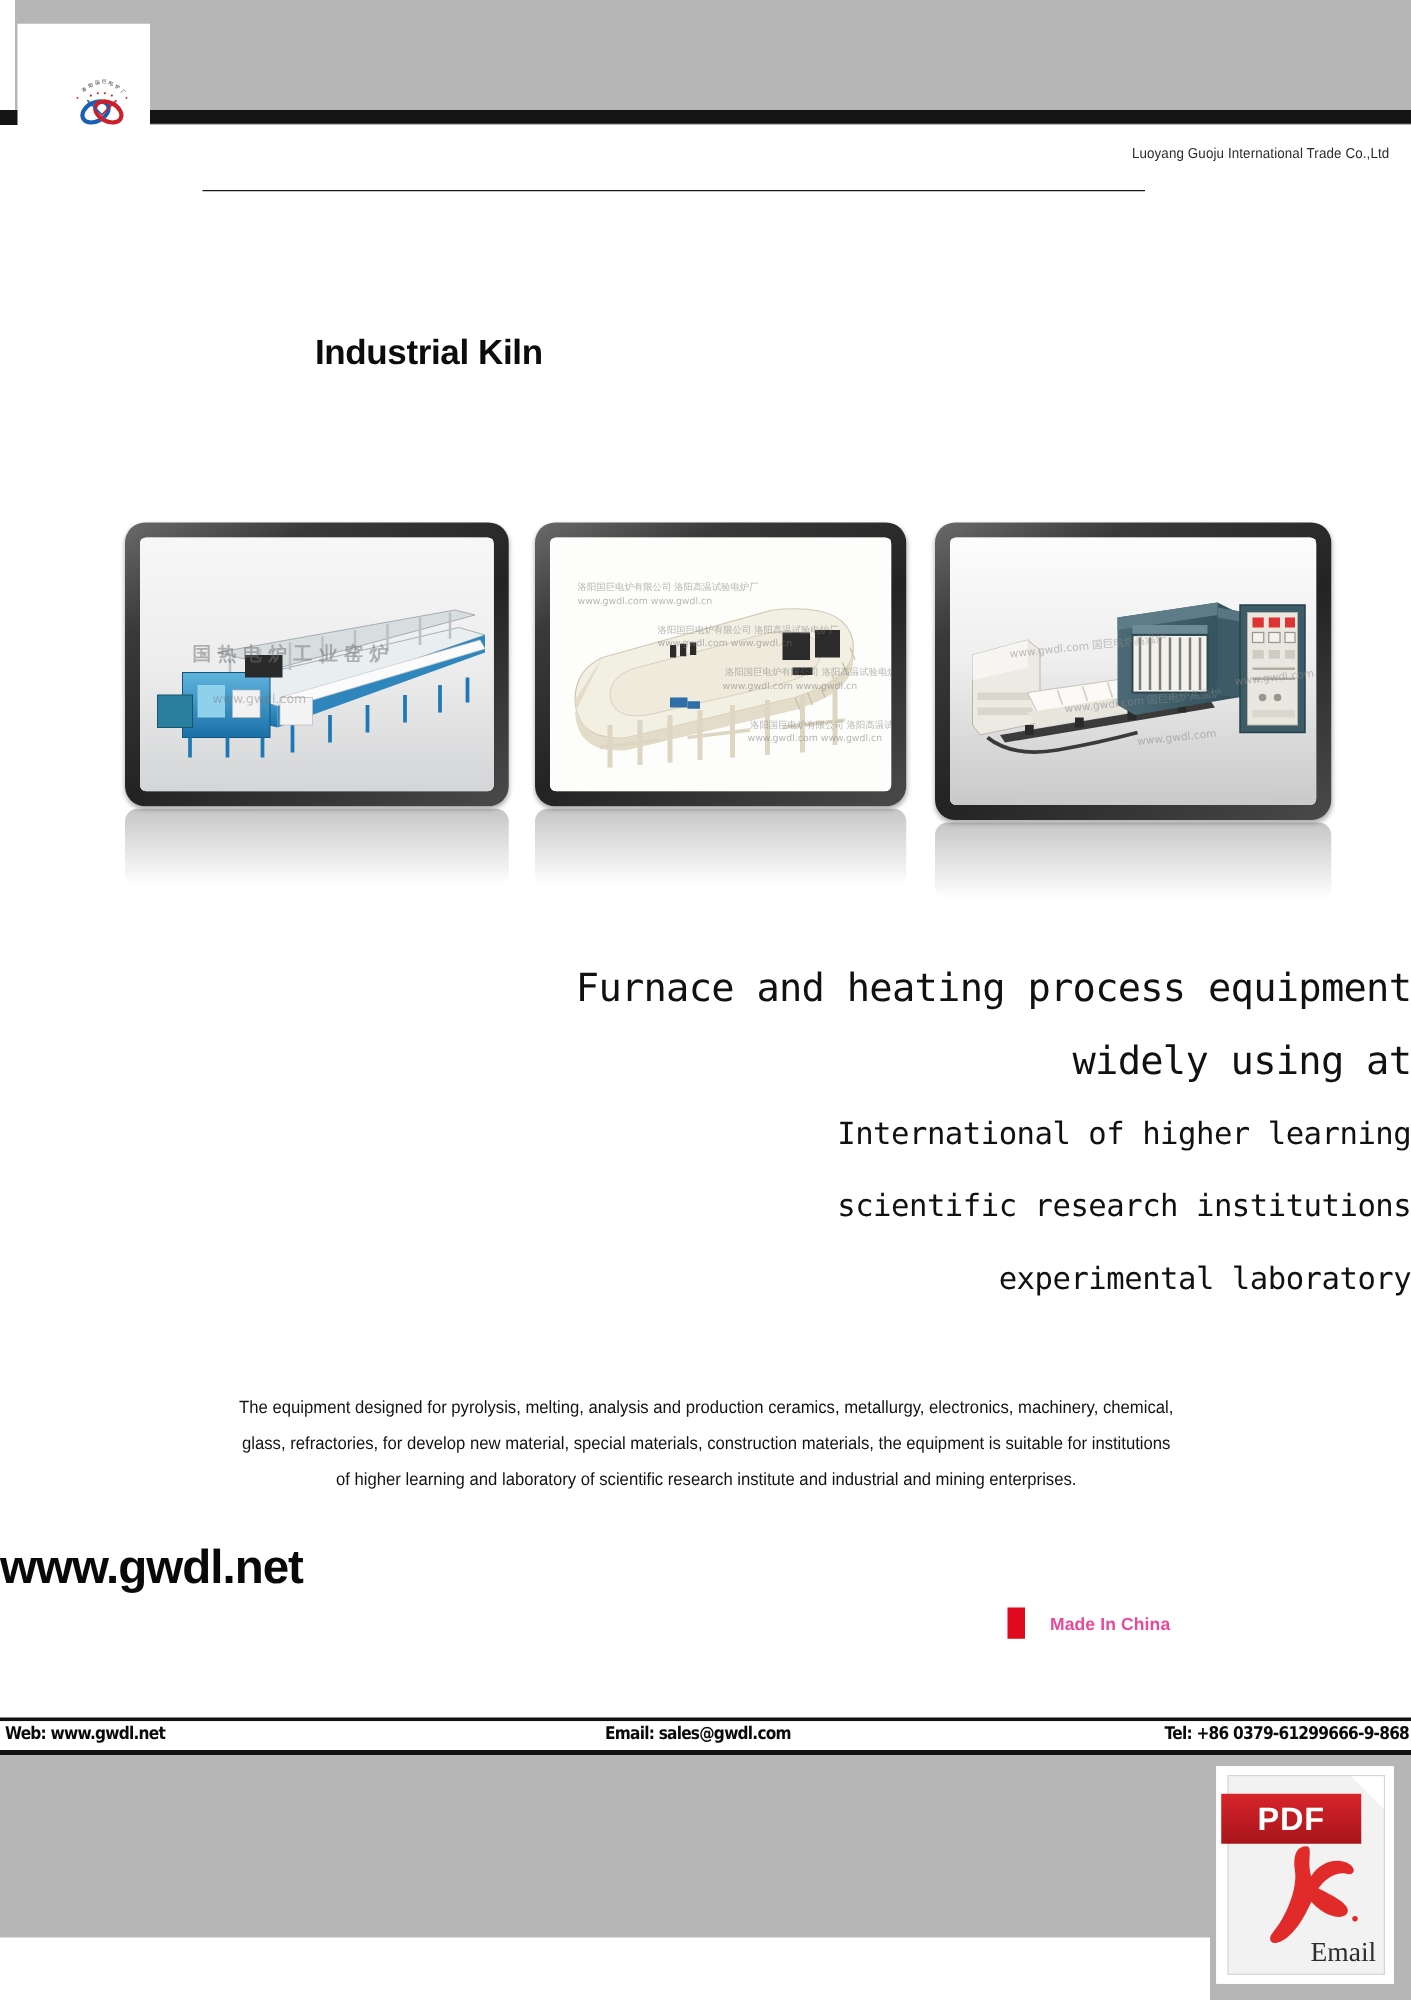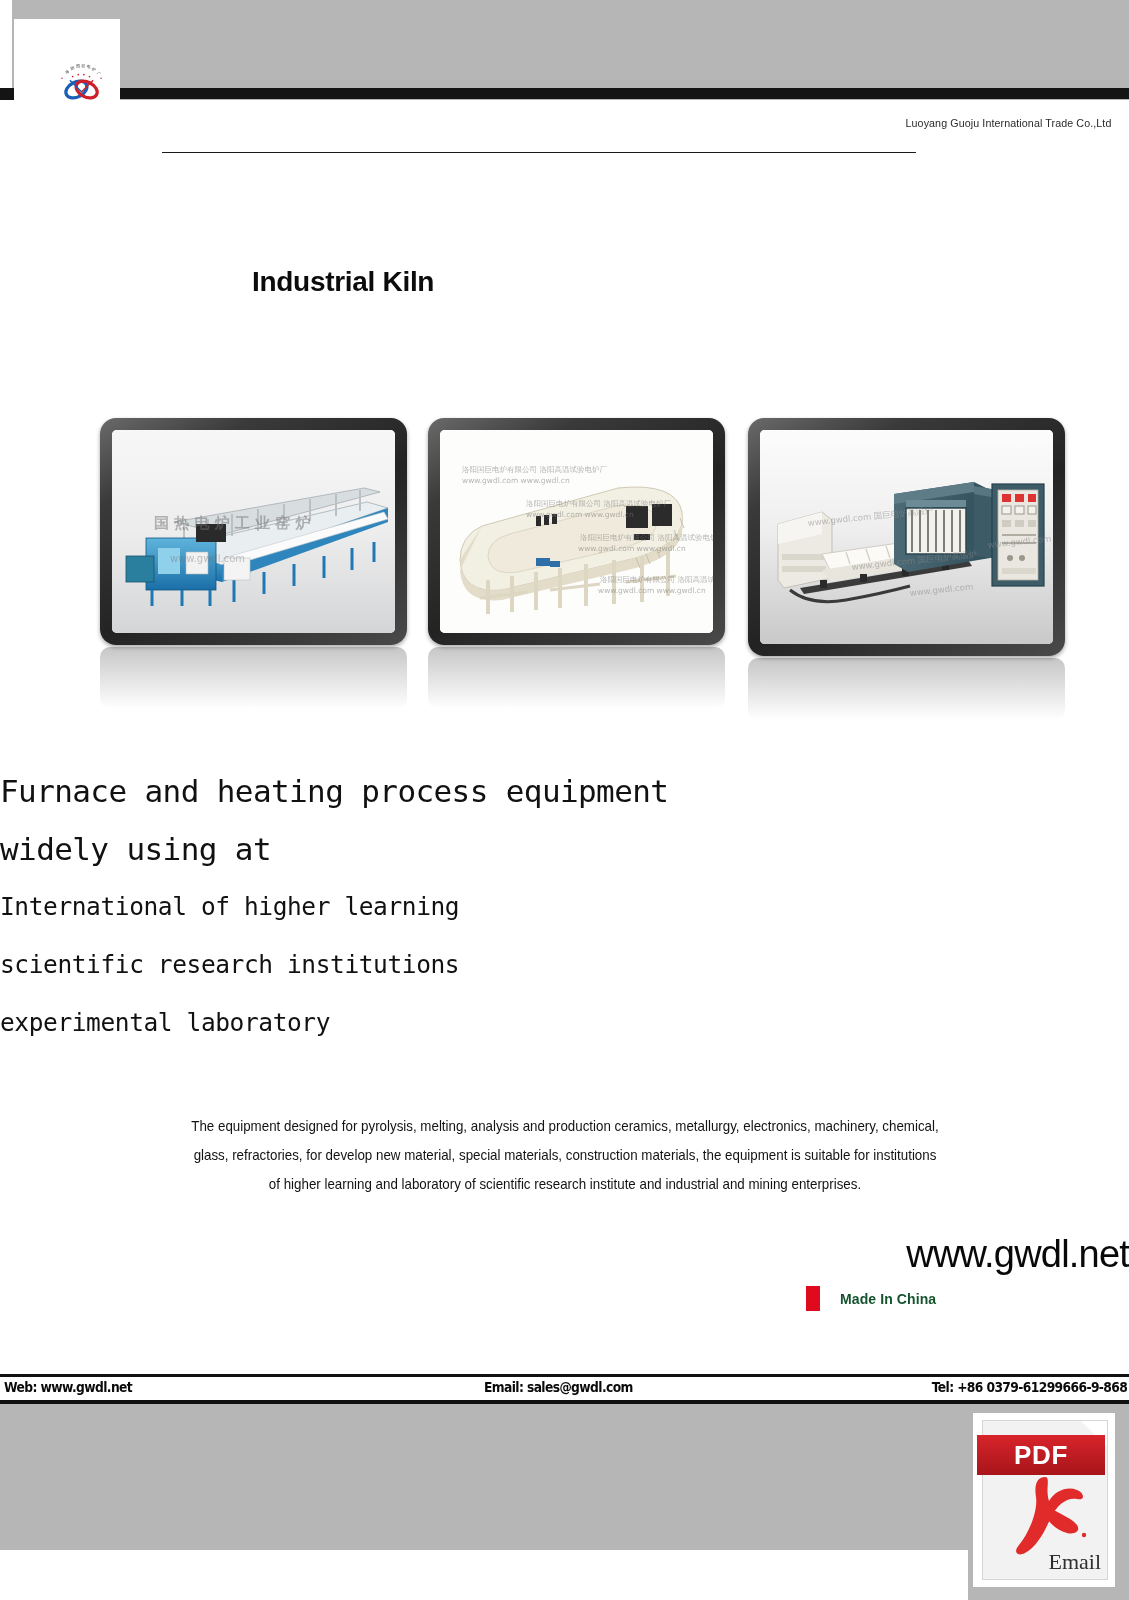--- a/index.html
+++ b/index.html
@@ -83,21 +83,21 @@
 
   
   .img1{position:absolute;inset:0;background:linear-gradient(to bottom,#f4f4f4 0%,#eceded 45%,#d8d9da 100%);}
   
   .img2{position:absolute;inset:0;background:#fdfdfb;}
   
   .img3{position:absolute;inset:0;background:linear-gradient(to bottom,#fafafa 0%,#efefef 40%,#cfcfcf 100%);}
 
   
   .mono-block{
-    position:absolute;left:0;top:762px;width:1129px;text-align:left;
+    position:absolute;left:0;top:762px;width:1129px;text-align:right;
     font-family:"DejaVu Sans Mono", monospace;
     color:#111111;
   }
   .mono-l1{font-size:31px;line-height:58px;letter-spacing:-0.6px;}
   .mono-l2{font-size:31px;line-height:58px;letter-spacing:-0.6px;}
   .mono-l3{font-size:24.5px;line-height:58px;letter-spacing:-0.4px;}
   .mono-l4{font-size:24.5px;line-height:58px;letter-spacing:-0.4px;}
   .mono-l5{font-size:24.5px;line-height:58px;letter-spacing:-0.4px;}
   .mono-l6{font-size:24.5px;line-height:58px;letter-spacing:-0.4px;}
 
@@ -105,32 +105,32 @@
   .body-para{
     position:absolute;left:165px;top:1112px;width:800px;
     text-align:center;color:#131313;
     font-size:14.2px;line-height:29px;
     font-family:"Liberation Sans", sans-serif;
     transform:scaleX(.94);transform-origin:center top;
   }
 
   
   .big-url{
-    position:absolute;left:0;top:1233px;width:1129px;text-align:right;
-    font-size:38px;font-weight:normal;color:#090909;
+    position:absolute;left:0;top:1233px;width:1129px;text-align:left;
+    font-size:38px;font-weight:bold;color:#090909;
     font-family:"Liberation Sans", sans-serif;
     letter-spacing:-0.8px;
   }
 
   
   .made-wrap{
     position:absolute;left:806px;top:1286px;display:flex;align-items:center;gap:20px;
   }
   .made-flag{width:14px;height:25px;background:#e00a1e;display:block;}
-  .made-text{font-size:14px;font-weight:bold;color:#14532d;letter-spacing:.1px;}
+  .made-text{font-size:14px;font-weight:bold;color:#ec4899;letter-spacing:.1px;}
 
   
   .footer-rule-top{
     position:absolute;left:0;top:1374px;width:1129px;height:3px;background:#111111;
   }
   .footer-bar{
     position:absolute;left:0;top:1377px;width:1129px;height:22px;background:#ffffff;
   }
   .footer-item{
     position:absolute;top:1379px;
@@ -159,21 +159,21 @@
   }
   .pdf-doc{
     position:absolute;left:8px;top:6px;width:124px;height:158px;
     background:#f2f2f2;border:1px solid #d6d6d6;
   }
   .pdf-fold{
     position:absolute;right:0;top:0;width:0;height:0;
     border-left:26px solid transparent;border-top:26px solid #ffffff;
   }
   .pdf-ribbon{
-    position:absolute;left:-6px;top:14px;width:128px;height:40px;
+    position:absolute;left:-6px;top:14px;width:112px;height:40px;
     background:linear-gradient(to bottom,#d8242b,#a7151b);
     display:flex;align-items:center;justify-content:center;
     color:#ffffff;font-weight:bold;font-size:26px;letter-spacing:.6px;
     font-family:"Liberation Sans", sans-serif;
   }
   .pdf-adobe{
     position:absolute;right:6px;bottom:4px;
     font-size:22px;color:#2e2e2e;font-family:"Liberation Serif", serif;
   }
   .pdf-glyph{position:absolute;left:18px;top:52px;width:92px;height:86px;}

